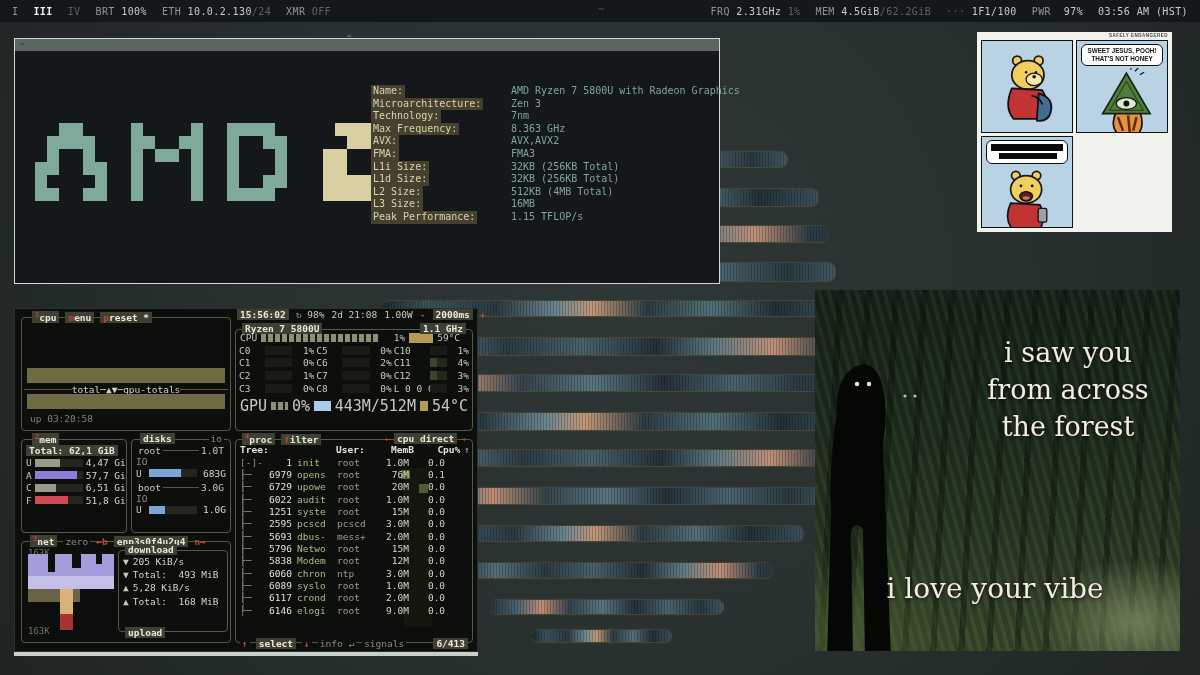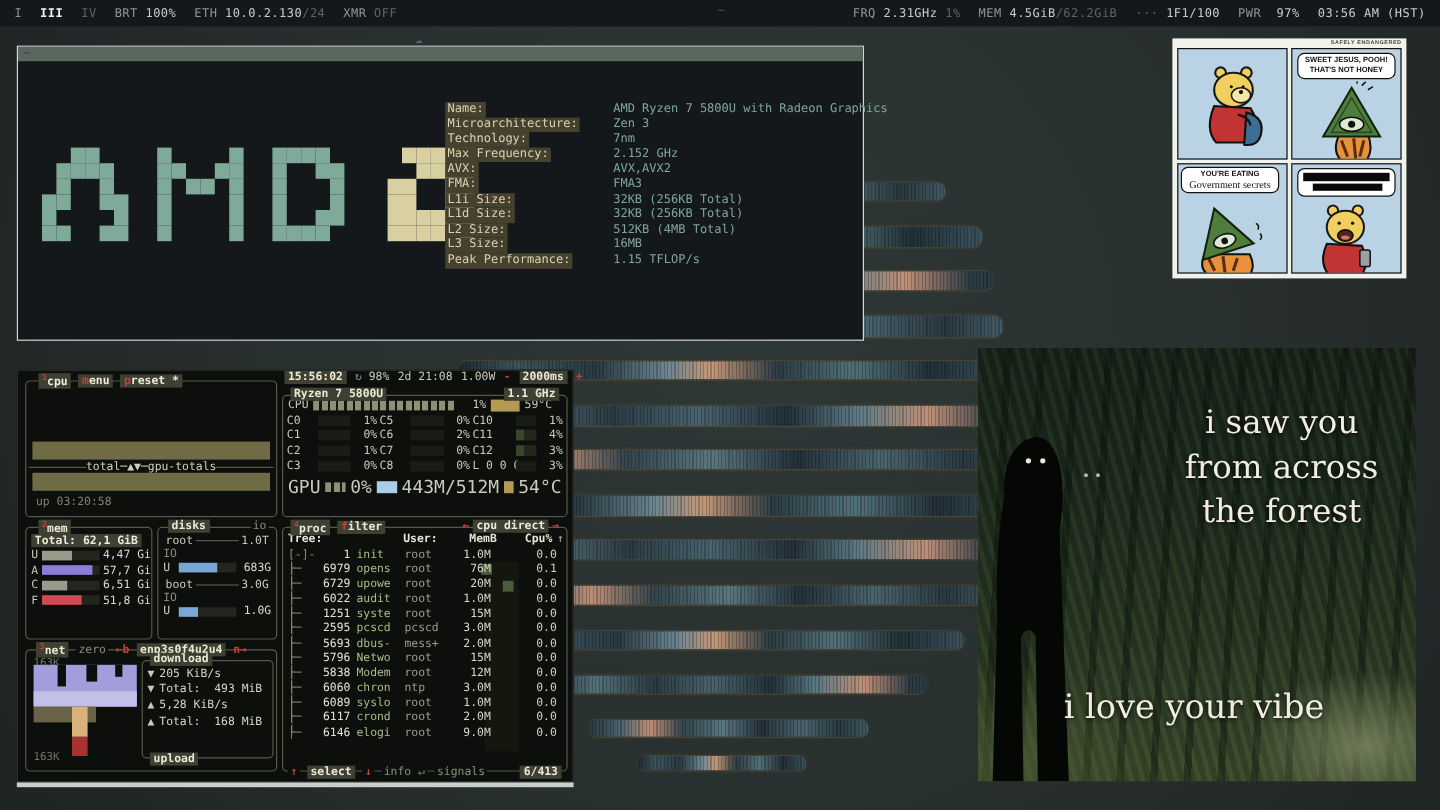--- a/index.html
+++ b/index.html
@@ -84,21 +84,21 @@
   .nicon{color:#c9c9bb;}
   .phead{display:flex;align-items:center;height:13px;padding:3px 2px 0 4px;color:#e6e4d6;font-weight:bold;}
   .proc-rows{position:relative;}
   .proc-rows:before{content:"";position:absolute;left:7px;top:13px;bottom:4px;border-left:1px solid #3a3d32;}
   .prow{display:flex;align-items:center;height:12.35px;padding:0 2px 0 4px;position:relative;}
   .pt{width:24px;color:#8b8d7c;white-space:pre;}
   .ppid{width:28px;text-align:right;color:#e2e2d4;}
   .pname{width:40px;margin-left:5px;color:#a9bd86;}
   .puser{width:40px;color:#9a9d8e;}
   .pmem{width:32px;text-align:right;color:#d6d6c8;}
-  .pcpu{flex:1;text-align:right;color:#cfcfc2;padding-right:6px;}
+  .pcpu{flex:1;text-align:center;color:#cfcfc2;padding-right:6px;}
   .proccol{position:absolute;right:40px;top:28px;bottom:16px;width:28px;background:#15170f;}
   .pg{position:absolute;width:9px;height:9px;background:#4c5c37;}
   .pfoot{position:absolute;left:0;right:0;bottom:-7px;display:flex;gap:6px;padding:0 4px;align-items:center;}
   .pfoot .sp{flex:1;}
   
   .pooh{position:absolute;left:977px;top:32px;width:195px;height:200px;background:#f2f2ec;z-index:3;
     font-family:"Liberation Sans","DejaVu Sans",sans-serif;}
   .pooh-wm{position:absolute;top:1px;right:4px;font-size:4.5px;letter-spacing:.5px;color:#444;font-weight:bold;}
   .pgrid{position:absolute;left:4px;top:8px;right:4px;bottom:4px;display:grid;grid-template-columns:1fr 1fr;grid-template-rows:1fr 1fr;gap:3px;}
   .ppanel{background:#b9d3e4;border:1.5px solid #111;position:relative;overflow:hidden;}
@@ -335,21 +335,21 @@
         <div class="ci-row">
         <span class="ci-lw"><span class="ci-l">Microarchitecture:</span></span>
         <span class="ci-v">Zen 3</span>
       </div>
         <div class="ci-row">
         <span class="ci-lw"><span class="ci-l">Technology:</span></span>
         <span class="ci-v">7nm</span>
       </div>
         <div class="ci-row">
         <span class="ci-lw"><span class="ci-l">Max Frequency:</span></span>
-        <span class="ci-v">2.152 GHz</span>
+        <span class="ci-v">8.363 GHz</span>
       </div>
         <div class="ci-row">
         <span class="ci-lw"><span class="ci-l">AVX:</span></span>
         <span class="ci-v">AVX,AVX2</span>
       </div>
         <div class="ci-row">
         <span class="ci-lw"><span class="ci-l">FMA:</span></span>
         <span class="ci-v">FMA3</span>
       </div>
         <div class="ci-row">
@@ -761,36 +761,20 @@
           <path d="M38,52 q-8,16 2,26 h24 q8,-10 2,-26 z" fill="#e8913c" stroke="#111" stroke-width="2"></path>
           <path d="M40,58 l6,16 M52,56 l2,20 M62,58 l-4,16" stroke="#5a2d10" stroke-width="3" fill="none"></path>
           <path d="M50,6 L78,54 L22,54 Z" fill="#4f7d3c" stroke="#12220f" stroke-width="2"></path>
           <path d="M50,16 L70,50 L30,50 Z" fill="none" stroke="#2c4a22" stroke-width="1.5"></path>
           <ellipse cx="50" cy="42" rx="12" ry="7" fill="#dfe8d0" stroke="#111" stroke-width="1.5"></ellipse>
           <circle cx="50" cy="42" r="3.5" fill="#111"></circle>
           <path d="M60,4 l4,-4 M66,8 l5,-3 M55,2 l1,-4" stroke="#111" stroke-width="1.5"></path>
         </svg>
       </div>
       <div class="ppanel">
-        <div class="bub bub3">
-          <div>YOU'RE EATING</div>
-          <div class="gv">Government secrets</div>
-        </div>
-        <svg width="92" height="60" viewBox="0 0 92 70" style="left:-2px;">
-          <path d="M20,50 q-6,14 4,20 h40 q6,-8 0,-20 z" fill="#e8913c" stroke="#111" stroke-width="2"></path>
-          <path d="M24,54 l6,12 M38,52 l2,16 M52,54 l-4,12" stroke="#5a2d10" stroke-width="3" fill="none"></path>
-          <g transform="rotate(-18 40 38)">
-            <path d="M40,4 L66,48 L14,48 Z" fill="#4f7d3c" stroke="#12220f" stroke-width="2"></path>
-            <ellipse cx="40" cy="37" rx="11" ry="6.5" fill="#dfe8d0" stroke="#111" stroke-width="1.5"></ellipse>
-            <circle cx="40" cy="37" r="3.2" fill="#111"></circle>
-          </g>
-          <path d="M70,20 q4,2 2,6 M74,30 q3,3 0,6" stroke="#111" stroke-width="1.5" fill="none"></path>
-        </svg>
-      </div>
-      <div class="ppanel">
         <div class="bub bub4">
           <div class="redbar" style="left:4px;top:3px;right:4px;height:7px;"></div>
           <div class="redbar" style="left:12px;top:12px;right:10px;height:6px;"></div>
         </div>
         <svg width="90" height="62" viewBox="0 0 90 72" style="left:0;">
           <circle cx="32" cy="10" r="5" fill="#f0cf5e" stroke="#1a1a1a" stroke-width="2"></circle>
           <circle cx="56" cy="10" r="5" fill="#f0cf5e" stroke="#1a1a1a" stroke-width="2"></circle>
           <ellipse cx="44" cy="26" rx="18" ry="16" fill="#f0cf5e" stroke="#1a1a1a" stroke-width="2"></ellipse>
           <circle cx="38" cy="22" r="1.6" fill="#111"></circle>
             <circle cx="51" cy="22" r="1.6" fill="#111"></circle>

